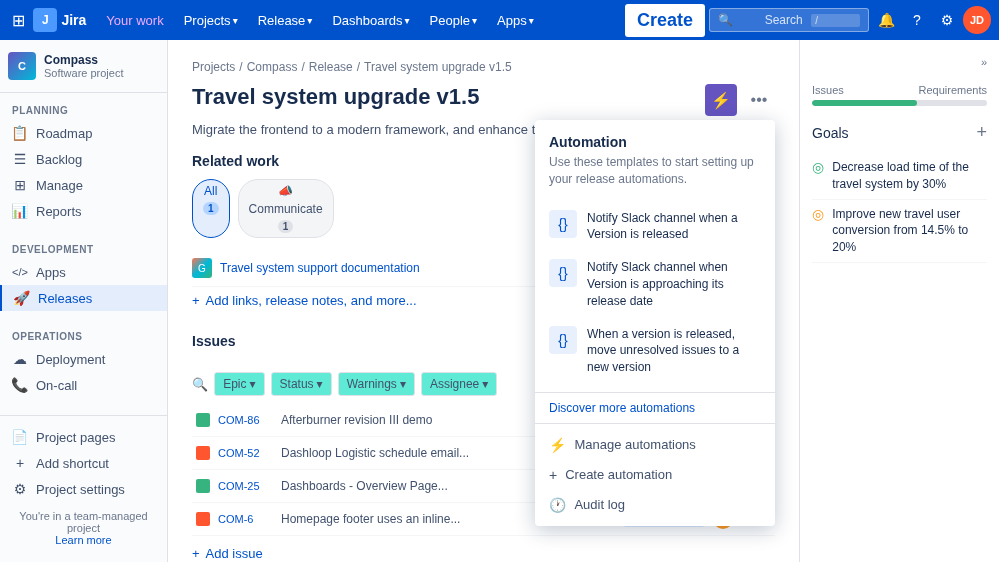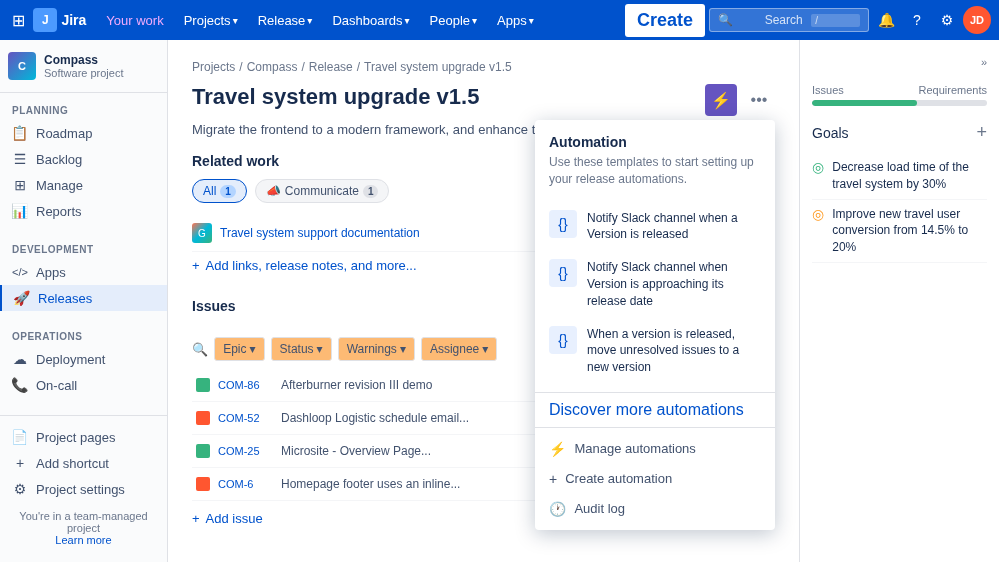--- a/index.html
+++ b/index.html
@@ -53,34 +53,34 @@
     .page-title { font-size: 22px; font-weight: 600; color: #172b4d; }
     .header-actions { display: flex; align-items: center; gap: 6px; }
     .lightning-btn { width: 32px; height: 32px; background: #6554c0; border-radius: 4px; display: flex; align-items: center; justify-content: center; color: #fff; cursor: pointer; font-size: 16px; }
     .more-btn { width: 32px; height: 32px; border-radius: 4px; display: flex; align-items: center; justify-content: center; color: #6b778c; cursor: pointer; font-size: 16px; border: none; background: none; }
 
     .page-description { font-size: 13px; color: #42526e; margin-bottom: 16px; }
 
     
     .section-title { font-size: 14px; font-weight: 600; color: #172b4d; margin-bottom: 10px; }
     .related-work-tabs { display: flex; gap: 8px; margin-bottom: 12px; }
-    .related-tab { display: flex; align-items: center; gap: 4px; padding: 4px 10px; border: 1px solid #dfe1e6; border-radius: 20px; cursor: pointer; font-size: 12px; color: #42526e; background: #f4f5f7; }
+    .related-tab { display: flex; align-items: center; gap: 4px; padding: 4px 10px; border: 1px solid #dfe1e6; border-radius: 20px; cursor: pointer; font-size: 12px; color: #42526e; background: #f4f5f7; flex-direction: column; }
     .related-tab.active { background: #e4edfb; border-color: #0052cc; color: #0052cc; }
     .related-tab .count { background: #dfe1e6; border-radius: 10px; padding: 1px 5px; font-size: 10px; font-weight: 600; }
     .related-tab.active .count { background: #b3d4ff; }
 
     .work-item { display: flex; align-items: center; gap: 8px; padding: 8px 0; border-bottom: 1px solid #f4f5f7; }
     .add-links { display: flex; align-items: center; gap: 6px; padding: 6px 0; color: #0052cc; font-size: 13px; cursor: pointer; }
 
     
     .issues-section { margin-top: 16px; }
     .issues-header { display: flex; align-items: center; justify-content: space-between; margin-bottom: 10px; }
     .filter-bar { display: flex; align-items: center; gap: 6px; margin-bottom: 8px; flex-wrap: wrap; }
     .search-icon-sm { color: #6b778c; cursor: pointer; }
-    .filter-btn { display: flex; align-items: center; gap: 3px; padding: 4px 8px; border: 1px solid #dfe1e6; border-radius: 3px; cursor: pointer; font-size: 12px; color: #42526e; background: #fdba74; }
+    .filter-btn { display: flex; align-items: center; gap: 3px; padding: 4px 8px; border: 1px solid #dfe1e6; border-radius: 3px; cursor: pointer; font-size: 12px; color: #42526e; background: #5eead4; }
     .sort-label { margin-left: auto; font-size: 12px; color: #42526e; display: flex; align-items: center; gap: 4px; }
 
     
     .issue-row { display: flex; align-items: center; padding: 6px 4px; border-bottom: 1px solid #f4f5f7; gap: 8px; font-size: 12px; color: #42526e; }
     .issue-type-icon { width: 14px; height: 14px; border-radius: 2px; flex-shrink: 0; }
     .issue-type-story { background: #36b37e; }
     .issue-type-bug { background: #ff5630; }
     .issue-key { color: #0052cc; font-size: 11px; flex-shrink: 0; min-width: 55px; }
     .issue-title { flex: 1; overflow: hidden; text-overflow: ellipsis; white-space: nowrap; }
     .priority-icon { font-size: 12px; }
@@ -95,21 +95,21 @@
 
     
     .automation-panel { position: absolute; top: 80px; right: 24px; width: 240px; background: #fff; border-radius: 4px; box-shadow: 0 4px 20px rgba(9,30,66,0.25); z-index: 100; overflow: hidden; }
     .auto-header { padding: 14px 14px 6px; }
     .auto-title { font-size: 14px; font-weight: 600; color: #172b4d; margin-bottom: 4px; }
     .auto-desc { font-size: 12px; color: #6b778c; line-height: 1.4; }
     .auto-templates { padding: 8px 0; border-bottom: 1px solid #dfe1e6; }
     .auto-template-item { display: flex; align-items: flex-start; gap: 10px; padding: 8px 14px; cursor: pointer; }
     .auto-template-icon { width: 28px; height: 28px; border-radius: 4px; background: #e8f0fe; display: flex; align-items: center; justify-content: center; flex-shrink: 0; color: #0052cc; font-size: 14px; }
     .auto-template-text { font-size: 12px; color: #172b4d; line-height: 1.4; }
-    .auto-discover { padding: 8px 14px; font-size: 16px; color: #0052cc; cursor: pointer; border-bottom: 1px solid #dfe1e6; }
+    .auto-discover { padding: 8px 14px; font-size: 12px; color: #0052cc; cursor: pointer; border-bottom: 1px solid #dfe1e6; }
     .auto-actions { padding: 6px 0; }
     .auto-action-item { display: flex; align-items: center; gap: 8px; padding: 7px 14px; cursor: pointer; font-size: 13px; color: #42526e; }
     .auto-action-item .a-icon { font-size: 14px; }
 
     
     .right-panel { width: 200px; min-width: 200px; border-left: 1px solid #dfe1e6; padding: 16px 12px; overflow-y: auto; }
 
     
     .color-green { color: #36b37e; }
     .color-orange { color: #ff991f; }
@@ -329,21 +329,21 @@
         <span class="priority-icon color-red">↑↑</span>
         <span class="status-badge status-done">DONE</span>
         <div class="assignee-avatar" style="background:#6554c0">CD</div>
         <span class="status-icons">🔗 ✅</span>
         <span class="flag-icon color-green">⚑</span>
         <span style="font-size:11px;color:#42526e">100%</span>
       </div>
       <div class="issue-row">
         <div class="issue-type-icon issue-type-story"></div>
         <span class="issue-key">COM-25</span>
-        <span class="issue-title">Microsite - Overview Page...</span>
+        <span class="issue-title">Dashboards - Overview Page...</span>
         <span class="priority-icon color-orange">↑</span>
         <span class="status-badge status-in-progress">IN PROGRESS</span>
         <div class="assignee-avatar" style="background:#36b37e">EF</div>
         <span class="status-icons">🔗 ☁</span>
         <span class="flag-icon color-green">⚑</span>
         <span style="font-size:11px;color:#42526e">20%</span>
       </div>
       <div class="issue-row">
         <div class="issue-type-icon issue-type-bug"></div>
         <span class="issue-key">COM-6</span>

